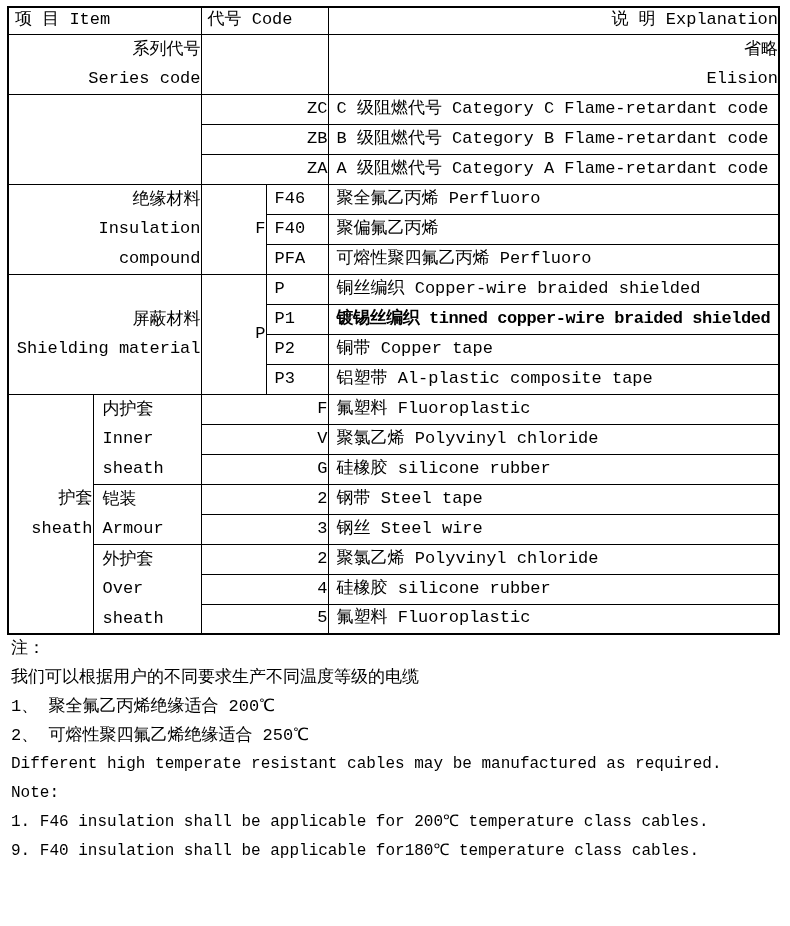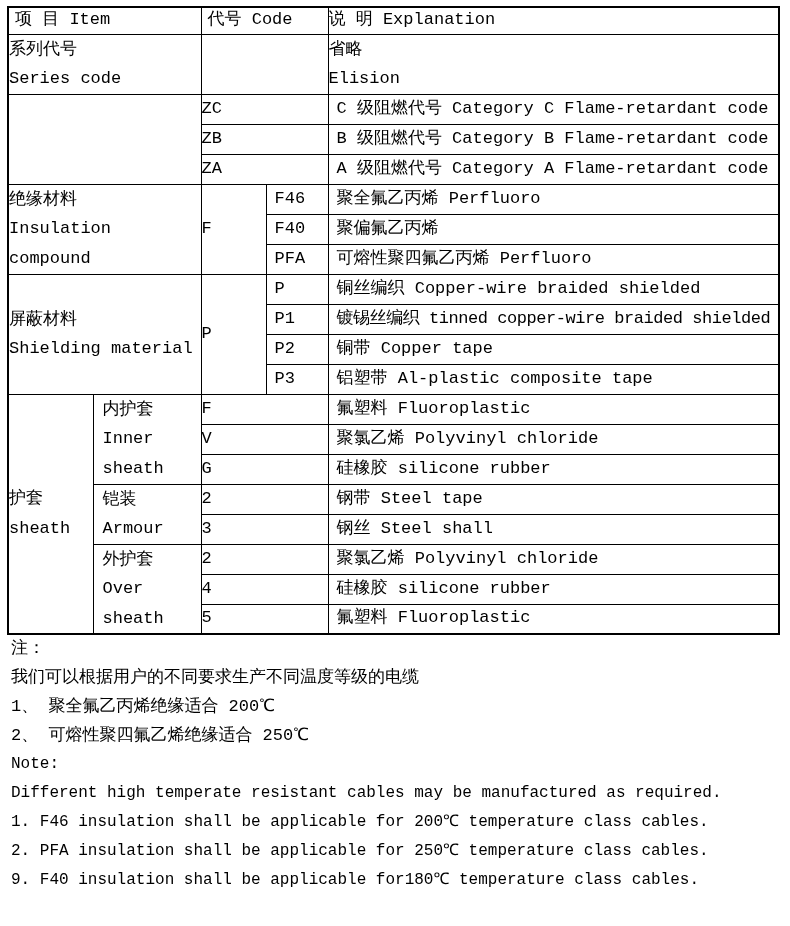--- a/index.html
+++ b/index.html
@@ -22,26 +22,26 @@
     padding:0;
     vertical-align:middle;
     overflow:hidden;
     white-space:nowrap;
     line-height:1.1;
   }
   tr.hdr{height:27px;}
   tr.dbl{height:59px;}
   tr.std{height:30px;}
 
-  .ac{text-align:left;}
+  .ac{text-align:right;}
   .al{text-align:left;padding-left:8px !important;}
   .pl6{padding-left:6px !important;}
   .lbl{text-align:left;padding-left:9px !important;margin-top:26px;}
   .ml div{line-height:29.5px;}
-  .tight{letter-spacing:-0.45px;}
+  .tight{letter-spacing:-0.45px;font-weight:bold;}
 
   .notes{
     position:absolute;left:11px;top:634px;width:772px;
   }
   .notes div{
     line-height:29px;height:29px;white-space:pre;
   }
   .note-zh{font-size:17px;}
   .note-en{font-size:16px;}
 </style>
@@ -157,21 +157,21 @@
     <tr class="std">
       <td rowspan="2" class="lbl ml">
         <div>铠装</div>
         <div>Armour</div>
       </td>
       <td colspan="2" class="ac">2</td>
       <td class="al">钢带 Steel tape</td>
     </tr>
     <tr class="std">
       <td colspan="2" class="ac">3</td>
-      <td class="al">钢丝 Steel shall</td>
+      <td class="al">钢丝 Steel wire</td>
     </tr>
     <tr class="std">
       <td rowspan="3" class="lbl ml">
         <div>外护套</div>
         <div>Over</div>
         <div>sheath</div>
       </td>
       <td colspan="2" class="ac">2</td>
       <td class="al">聚氯乙烯 Polyvinyl chloride</td>
     </tr>
@@ -184,20 +184,19 @@
       <td class="al">氟塑料 Fluoroplastic</td>
     </tr>
   </tbody>
     </table>
 
   <div class="notes">
     <div class="note-zh">注：</div>
     <div class="note-zh">我们可以根据用户的不同要求生产不同温度等级的电缆</div>
     <div class="note-zh">1、 聚全氟乙丙烯绝缘适合 200℃</div>
     <div class="note-zh">2、 可熔性聚四氟乙烯绝缘适合 250℃</div>
+    <div class="note-en">Different high temperate resistant cables may be manufactured as required.</div>
     <div class="note-en">Note:</div>
-    <div class="note-en">Different high temperate resistant cables may be manufactured as required.</div>
     <div class="note-en">1. F46 insulation shall be applicable for 200℃ temperature class cables.</div>
-    <div class="note-en">2. PFA insulation shall be applicable for 250℃ temperature class cables.</div>
     <div class="note-en">9. F40 insulation shall be applicable for180℃ temperature class cables.</div>
   </div>
 
 </div>
 
 </body></html>

